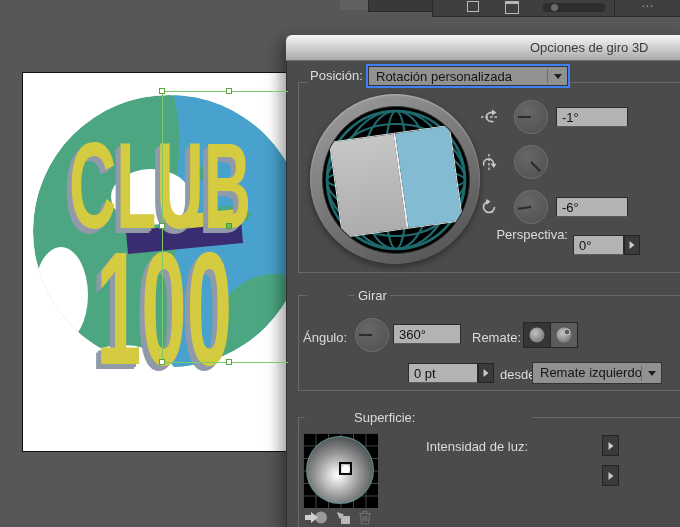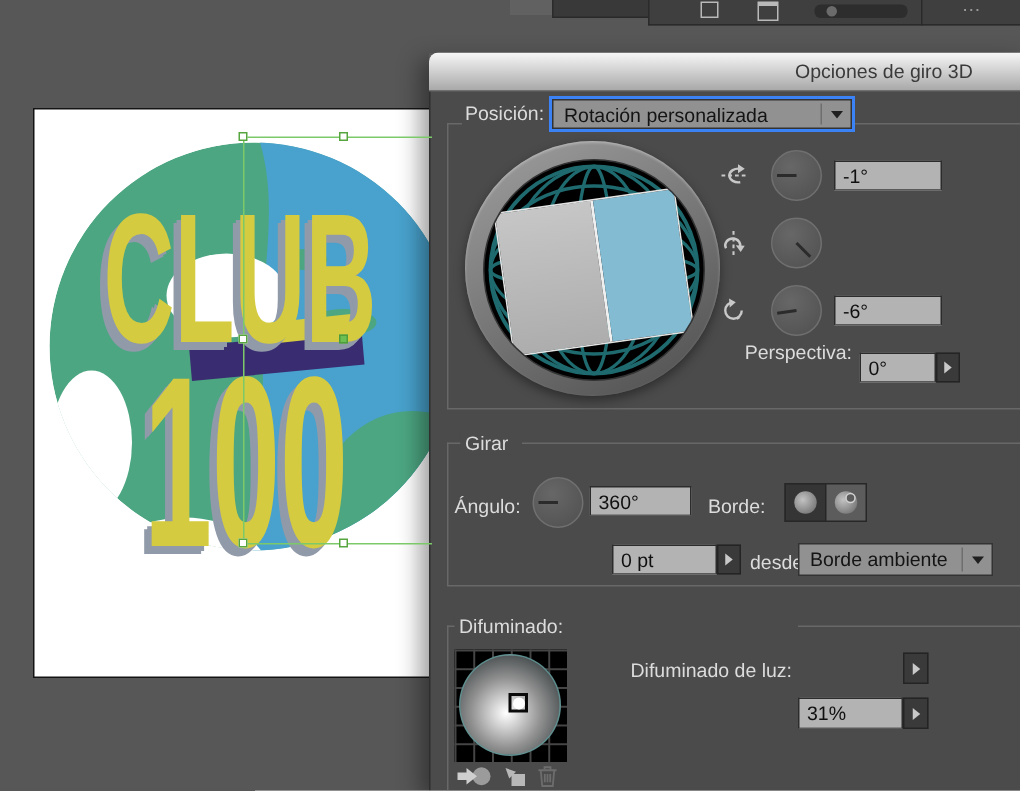--- a/index.html
+++ b/index.html
@@ -21,21 +21,21 @@
   .sel-line{position:absolute;background:#7cc96a;z-index:3;}
   .handle{position:absolute;width:6px;height:6px;background:#fff;border:1px solid #56a53f;box-sizing:border-box;z-index:4;}
   .handle.solid{background:#6bbf53;border-color:#4f9c3c;}
   
   .dialog{position:absolute;left:286px;top:35px;width:400px;height:492px;box-shadow:-6px 5px 14px rgba(0,0,0,.38);}
   .titlebar{position:absolute;left:0;top:0;right:0;height:25px;background:linear-gradient(#f7f7f7,#a9a9a9);
             border-bottom:1px solid #6f6f6f;border-radius:6px 0 0 0;}
   .dlg-title{position:absolute;top:5px;font-size:13px;color:#3a3a3a;white-space:nowrap;}
   .dlgbody{position:absolute;left:0;top:26px;right:0;bottom:0;background:#4b4b4b;border-left:1px solid #2f2f2f;box-sizing:border-box;}
   .lbl{position:absolute;color:#dcdcdc;font-size:13px;white-space:nowrap;z-index:2;}
-  .seclbl{background:#4b4b4b;padding:0 3px;}
+  .seclbl{background:#4b4b4b;padding:0 3px;margin-left:48px;}
   .frameline{position:absolute;background:#686868;z-index:1;}
   .field{position:absolute;background:#b3b3b3;border:1px solid #2c2c2c;border-bottom-color:#5a5a5a;color:#101010;
          font-size:13px;box-sizing:border-box;padding:0 0 0 5px;font-family:"Liberation Sans",sans-serif;z-index:2;}
   input.field{outline:none;}
   .ddl{position:absolute;background:#919191;border:1px solid #333;box-sizing:border-box;color:#141414;
        font-size:13px;z-index:2;}
   .ddl .txt{position:absolute;left:7px;top:2px;white-space:nowrap;}
   .ddl .sep{position:absolute;right:19px;top:2px;bottom:2px;width:1px;background:#6e6e6e;}
   .ddl .caret{position:absolute;right:5px;top:50%;margin-top:-2px;border-left:4px solid transparent;
               border-right:4px solid transparent;border-top:5px solid #1f1f1f;}
@@ -214,43 +214,43 @@
     <div class="frameline" style="left:62px;top:260px;width:338px;height:1px;"></div>
     <div class="frameline" style="left:12px;top:260px;width:1px;height:95px;"></div>
     <div class="frameline" style="left:12px;top:355px;width:388px;height:1px;"></div>
     <span class="lbl seclbl" style="left:21px;top:253px;">Girar</span>
 
     <span class="lbl" style="left:17px;top:295px;">Ángulo:</span>
     <div class="dial" style="left:69px;top:283px;">
       <div class="needle" style="transform:rotate(0deg);"></div>
     </div>
     <input class="field" readonly="" style="left: 107px; top: 289px; width: 68px; height: 20px;" value="360°">
-    <span class="lbl" style="left:186px;top:295px;">Borde:</span>
+    <span class="lbl" style="left:186px;top:295px;">Remate:</span>
     <div class="capgroup" style="left:237px;top:287px;">
       <div class="capbtn sel">
         <span class="capicon"></span>
       </div>
       <div class="capbtn unsel">
         <span class="capicon"></span>
       </div>
     </div>
 
     <input class="field" readonly="" style="left: 122px; top: 328px; width: 70px; height: 20px;" value="0 pt">
     <div class="arrowbtn" style="left:192px;top:328px;width:16px;height:20px;"></div>
     <span class="lbl" style="left:214px;top:332px;">desde</span>
     <div class="ddl" style="left:246px;top:327px;width:130px;height:22px;">
-      <span class="txt">Borde ambiente</span>
+      <span class="txt">Remate izquierdo</span>
       <span class="sep"></span>
       <span class="caret"></span>
     </div>
 
     <div class="frameline" style="left:12px;top:382px;width:7px;height:1px;"></div>
     <div class="frameline" style="left:246px;top:382px;width:154px;height:1px;"></div>
     <div class="frameline" style="left:12px;top:382px;width:1px;height:110px;"></div>
-    <span class="lbl seclbl" style="left:17px;top:375px;">Difuminado:</span>
+    <span class="lbl seclbl" style="left:17px;top:375px;">Superficie:</span>
 
     <div class="lightprev">
       <div class="lightsphere"></div>
       <div class="lighthandle"></div>
     </div>
     <svg class="miniicon" style="left:18px;top:475px;" width="24" height="15" viewBox="0 0 24 15">
       <circle cx="17" cy="7.5" r="6" fill="#9b9b9b"></circle>
       <path d="M1 5 H7 V2 L14 7.5 L7 13 V10 H1 Z" fill="#cfcfcf"></path>
     </svg>
     <svg class="miniicon" style="left:50px;top:476px;" width="15" height="14" viewBox="0 0 15 14">
@@ -259,20 +259,19 @@
     </svg>
     <svg class="miniicon" style="left:72px;top:475px;opacity:.55;" width="14" height="15" viewBox="0 0 14 15">
       <g stroke="#8a8a8a" stroke-width="1.2" fill="none">
         <path d="M1 3.5 H13"></path>
           <path d="M5 3 V1.5 H9 V3"></path>
         <path d="M2.5 3.5 L3.5 14 H10.5 L11.5 3.5"></path>
         <path d="M5.2 6 V11.5 M7 6 V11.5 M8.8 6 V11.5"></path>
       </g>
     </svg>
 
-    <span class="lbl" style="left:120px;top:404px;width:122px;text-align:right;">Difuminado de luz:</span>
+    <span class="lbl" style="left:120px;top:404px;width:122px;text-align:right;">Intensidad de luz:</span>
     <div class="arrowbtn" style="left:316px;top:400px;width:17px;height:21px;"></div>
 
-    <input class="field" readonly="" style="left: 246px; top: 430px; width: 70px; height: 21px;" value="31%">
     <div class="arrowbtn" style="left:316px;top:430px;width:17px;height:21px;"></div>
   </div>
 
 </div>
 
 </body></html>

